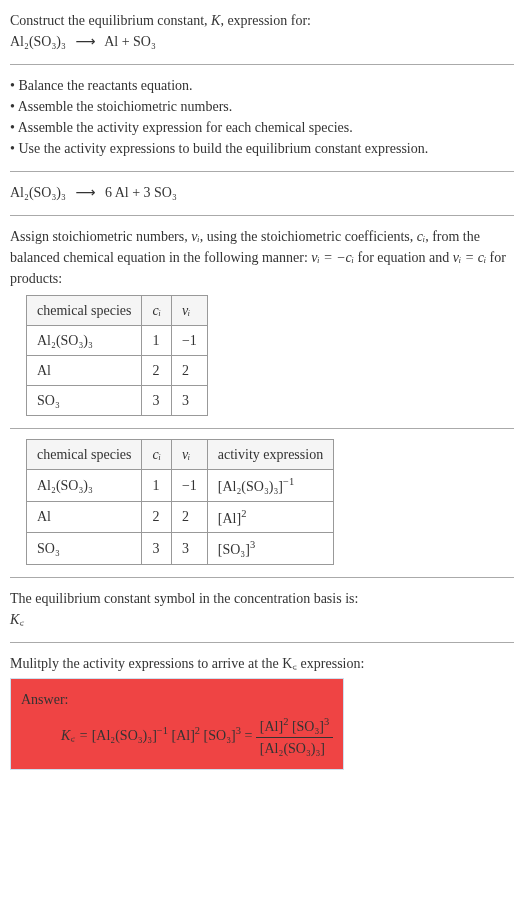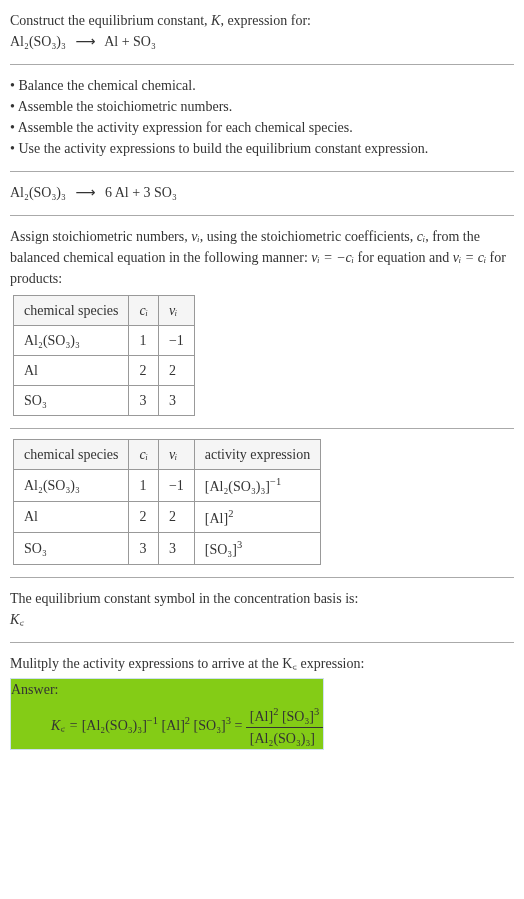--- a/index.html
+++ b/index.html
@@ -17,32 +17,33 @@
   }
   hr {
     border: none;
     border-top: 1px solid #aaa;
     margin: 10px 0;
   }
   .italic { font-style: italic; }
   sup { font-size: 0.75em; vertical-align: super; }
   table {
     border-collapse: collapse;
-    margin: 6px 3px;
+    margin: 6px 16px;
   }
   td, th {
     border: 1px solid #999;
     padding: 4px 10px;
     text-align: left;
     font-weight: normal;
   }
   th { background: #f5f5f5; }
   .answer-box {
-    background: #84cc16;
+    background: #ef4444;
     border: 1px solid #cde0ef;
+    padding: 10px;
     display: inline-block;
     margin-top:4px;
   }
   .fraction {
     display: inline-block;
     vertical-align: middle;
     text-align: left;
   }
   .fraction .num {
     display:block;
@@ -60,21 +61,21 @@
 
 <div class="section">
   <span>Construct the equilibrium constant, </span><span class="italic">K</span><span>, expression for:</span><br>
   <span>Al₂(SO₃)₃</span>
   <span class="arrow">⟶</span>
   <span>Al + SO₃</span>
 </div>
 <hr>
 
 <div class="section">
-  <div>• <span>Balance the chemical chemical.</span></div>
+  <div>• <span>Balance the reactants equation.</span></div>
   <div>• <span>Assemble the stoichiometric numbers.</span></div>
   <div>• <span>Assemble the activity expression for each chemical species.</span></div>
   <div>• <span>Use the activity expressions to build the equilibrium constant expression.</span></div>
 </div>
 <hr>
 
 <div class="section">
   <span>Al₂(SO₃)₃</span>
   <span class="arrow">⟶</span>
   <span>6 Al + 3 SO₃</span>

